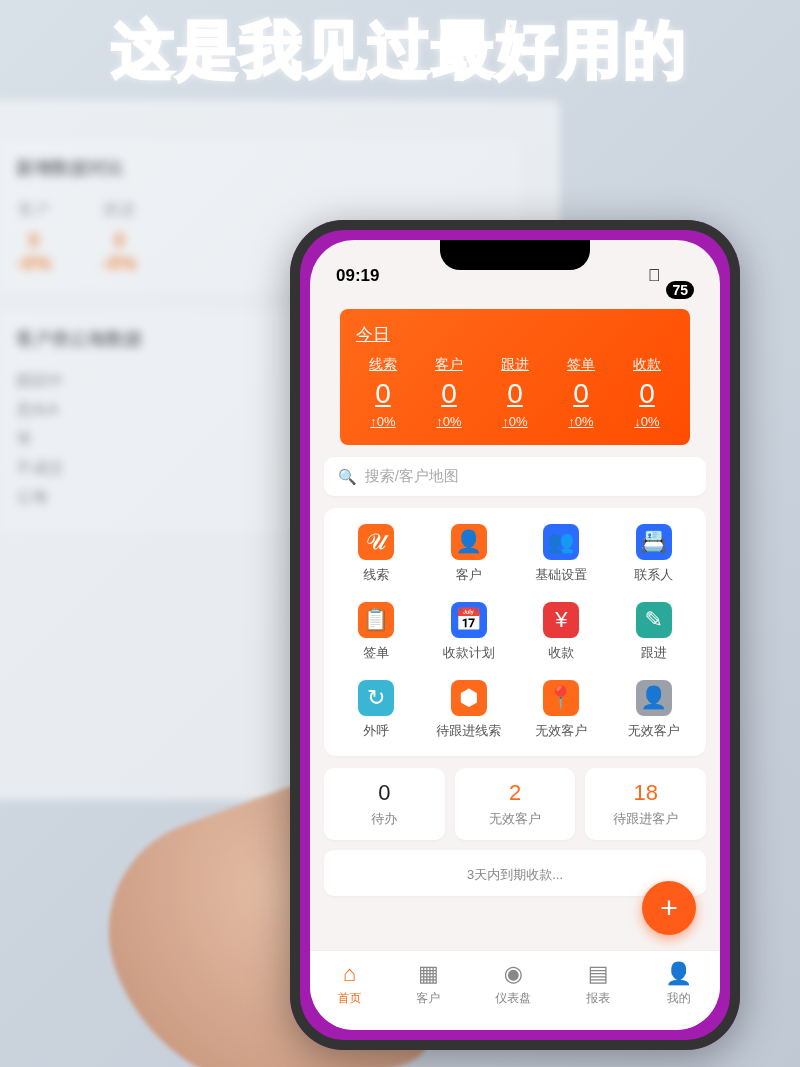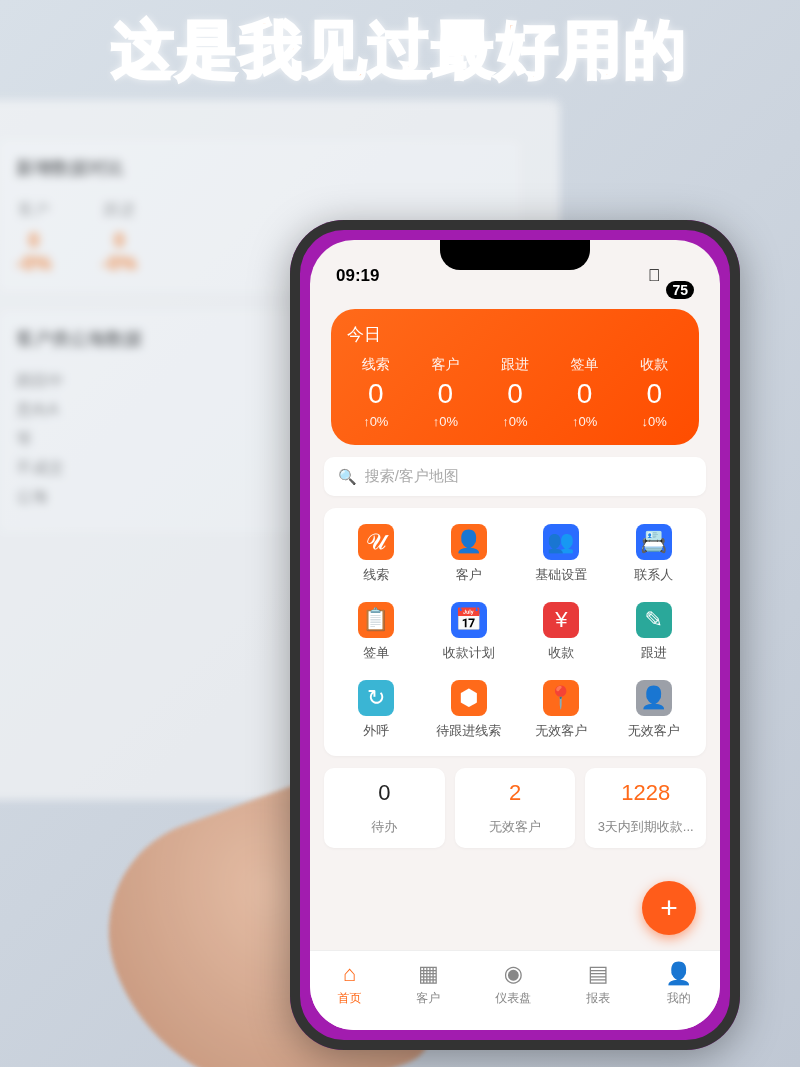--- a/index.html
+++ b/index.html
@@ -29,21 +29,21 @@
     .battery { display: inline-flex; align-items: center; gap: 3px; background: #000; color: #fff; border-radius: 10px; padding: 1px 6px; font-size: 14px; margin-top: 29px; }
 
     
     .app-header { display: flex; justify-content: center; align-items: center; padding: 8px 16px; position: relative; font-size: 19px; font-weight: 600; }
     .header-icons { position: absolute; right: 16px; display: flex; gap: 8px; align-items: center; border: 1px solid #ccc; border-radius: 18px; padding: 4px 10px; }
     .dot-icon { font-size: 18px; line-height: 1; }
     .target-icon { width: 18px; height: 18px; border: 2px solid #333; border-radius: 50%; display: flex; align-items: center; justify-content: center; }
     .target-icon::after { content: ""; width: 6px; height: 6px; background: #333; border-radius: 50%; }
 
     
-    .stats-card { margin: 6px 21px; background: linear-gradient(135deg, #ff6a1a 0%, #ff4d00 100%); border-radius: 24px; padding: 14px 10px 16px; color: #fff; }
+    .stats-card { margin: 6px 30px; background: linear-gradient(135deg, #ff6a1a 0%, #ff4d00 100%); border-radius: 8px; padding: 14px 10px 16px; color: #fff; text-decoration: underline; }
     .stats-title { font-size: 17px; margin-bottom: 10px; padding-left: 6px; }
     .stats-row { display: flex; justify-content: space-around; text-align: center; }
     .stat-item { flex: 1; }
     .stat-label { font-size: 14px; opacity: 0.92; }
     .stat-value { font-size: 28px; font-weight: 300; margin: 4px 0; }
     .stat-delta { font-size: 13px; opacity: 0.92; }
 
     
     .search-bar { margin: 12px 14px; background: #fff; border-radius: 10px; padding: 10px 14px; display: flex; align-items: center; gap: 8px; color: #aaa; font-size: 15px; box-shadow: 0 1px 3px rgba(0,0,0,0.04); }
 
@@ -55,21 +55,21 @@
     .c-blue { background: #2b6cff; }
     .c-red { background: #e83a3a; }
     .c-teal { background: #2aa89a; }
     .c-cyan { background: #3ab5d4; }
     .c-grey { background: #9ca0a8; }
 
     
     .tiles { margin: 12px 14px; display: flex; flex-wrap: wrap; gap: 10px; }
     .tile { flex: 1 1 calc(33% - 10px); min-width: 120px; background: #fff; border-radius: 10px; padding: 12px 8px; text-align: center; box-shadow: 0 1px 3px rgba(0,0,0,0.04); }
     .tile-num { font-size: 22px; font-weight: 500; }
-    .tile-label { font-size: 13px; color: #888; margin-top: 12px; }
+    .tile-label { font-size: 13px; color: #888; margin-top: 4px; }
     .num-black { color: #222; }
     .num-orange { color: #ff6a1a; }
 
     
     .fab { position: absolute; right: 24px; bottom: 95px; width: 54px; height: 54px; background: #ff5c1a; border-radius: 50%; display: flex; align-items: center; justify-content: center; color: #fff; font-size: 30px; box-shadow: 0 4px 12px rgba(255,92,26,0.5); }
 
     
     .bottom-nav { position: absolute; bottom: 0; left: 0; right: 0; height: 80px; background: #fff; border-top: 1px solid #eee; display: flex; justify-content: space-around; padding-top: 10px; }
     .nav-item { display: flex; flex-direction: column; align-items: center; gap: 3px; font-size: 12px; color: #888; }
     .nav-item.active { color: #ff6a1a; }
@@ -216,21 +216,24 @@
     <div class="tiles">
       <div class="tile">
           <div class="tile-num num-black">0</div>
           <div class="tile-label">待办</div>
         </div>
       <div class="tile">
           <div class="tile-num num-orange">2</div>
           <div class="tile-label">无效客户</div>
         </div>
       <div class="tile">
-          <div class="tile-num num-orange">1228</div>
+          <div class="tile-num num-orange">18</div>
+          <div class="tile-label">待跟进客户</div>
+        </div>
+      <div class="tile">
           <div class="tile-label">3天内到期收款...</div>
         </div>
     </div>
 
     <div class="fab">
       <span>+</span>
     </div>
 
     <div class="bottom-nav">
       <div class="nav-item active">

